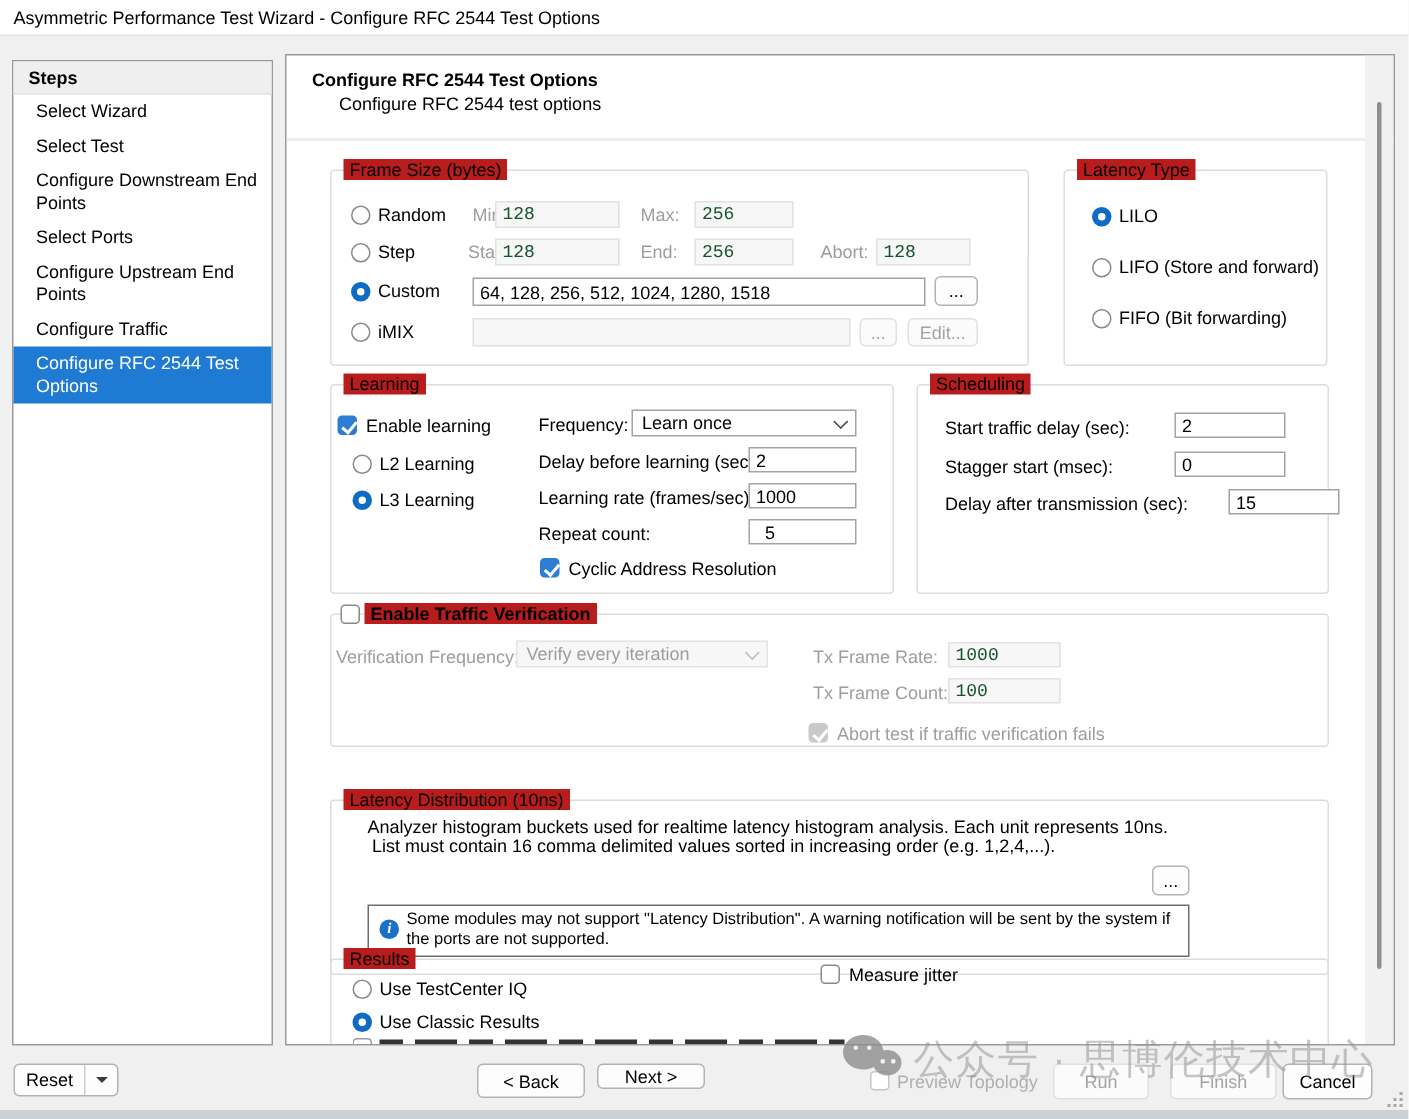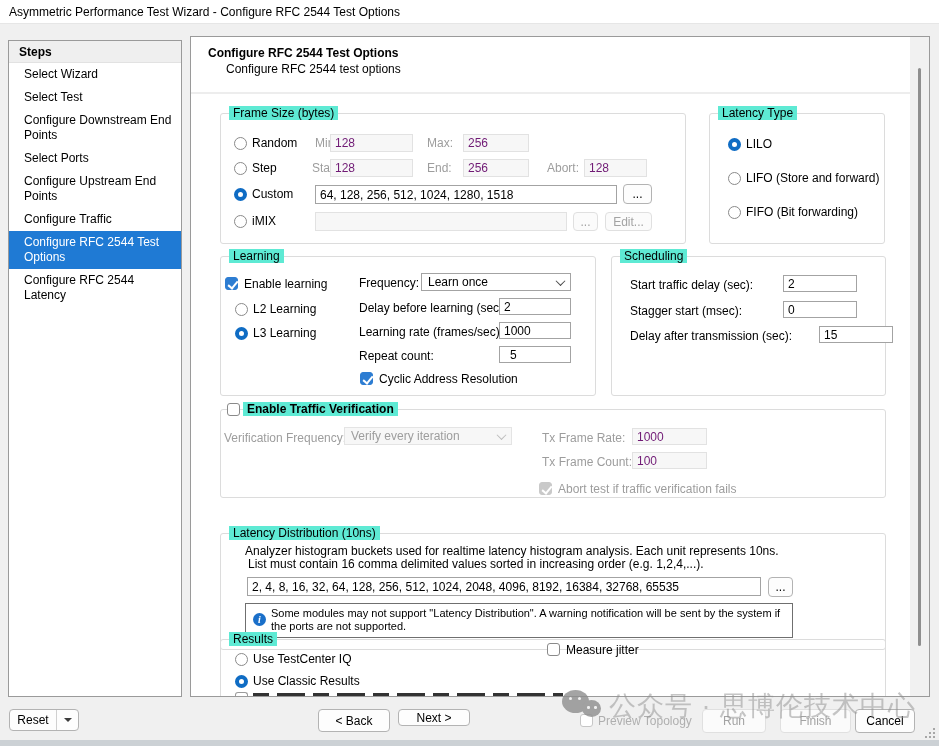--- a/index.html
+++ b/index.html
@@ -20,36 +20,36 @@
   
   .main { position:absolute; left:190px; top:36px; width:740px; height:661px;
     background:#fff; border:1px solid #9a9a9a; overflow:hidden; }
   .main-title { position:absolute; left:17px; top:9px; font-weight:bold; }
   .main-subtitle { position:absolute; left:35px; top:25px; }
   .main-sep { position:absolute; left:0; top:55px; width:100%; height:2px; background:#ededed; }
   .scroll-gutter { position:absolute; left:719px; top:0; width:19px; height:659px; background:#f1f1f1; }
   .scroll-thumb { position:absolute; left:727px; top:31px; width:3px; height:578px; background:#8f8f8f; border-radius:2px; }
   
   .group { position:absolute; border:1px solid #dcdcdc; border-radius:3px; }
-  .glabel { position:absolute; top:-8px; left:8px; background:#5eead4; padding:0 4px; white-space:nowrap; }
+  .glabel { position:absolute; top:-8px; left:8px; background:#b91c1c; padding:0 4px; white-space:nowrap; }
   .glabel.strong { font-weight:600; }
   .lbl { position:absolute; white-space:nowrap; line-height:14px; }
   .dis { color:#9d9d9d; }
   
   .radio { position:absolute; width:13px; height:13px; border:1px solid #8a8a8a; border-radius:50%; background:#fff; }
   .radio.checked { border:4px solid #0f6cc4; }
   .check { position:absolute; width:13px; height:13px; border:1px solid #8a8a8a; border-radius:3px; background:#fff; }
   .check.checked { background:#2d7dd2; border-color:#2d7dd2; }
   .check.checked::after, .check.dchecked::after { content:""; position:absolute; left:3.5px; top:0.5px;
     width:4px; height:8px; border:solid #fff; border-width:0 2px 2px 0; transform:rotate(40deg); }
   .check.dchecked { background:#c9c9c9; border-color:#c9c9c9; }
   .check.off { border-color:#c6c6c6; }
   .tbox { position:absolute; height:18px; border:1px solid #a3a3a3; background:#fff; padding:0 4px;
     font-family:"Liberation Sans", sans-serif; font-size:12px; color:#000; }
-  .tbox.off { background:#f7f7f7; border-color:#e2e2e2; color:#701a75; }
+  .tbox.off { background:#f7f7f7; border-color:#e2e2e2; color:#14532d;font-family:Liberation Mono, monospace; }
   .dropdown { position:absolute; height:18px; border:1px solid #a3a3a3; background:#fff;
     display:flex; align-items:center; justify-content:space-between; padding:0 6px; }
   .dropdown.off { background:#f7f7f7; border-color:#e4e4e4; color:#9d9d9d; }
   .chev { width:7px; height:7px; border-right:1.4px solid #4a4a4a; border-bottom:1.4px solid #4a4a4a;
     transform:rotate(45deg) translate(-1px,-1px); }
   .dropdown.off .chev { border-color:#bdbdbd; }
   .btn { position:absolute; border:1px solid #b3b3b3; background:#fdfdfd; border-radius:4px;
     display:flex; align-items:center; justify-content:center; font-size:12px; cursor:default; }
   .btn.off { color:#a3a3a3; border-color:#e0e0e0; background:#fbfbfb; }
   
@@ -94,21 +94,20 @@
 
 <div class="sidebar">
   <div class="steps-header">Steps</div>
   <div class="step">Select Wizard</div>
   <div class="step">Select Test</div>
   <div class="step">Configure Downstream End Points</div>
   <div class="step">Select Ports</div>
   <div class="step">Configure Upstream End Points</div>
   <div class="step">Configure Traffic</div>
   <div class="step selected">Configure RFC 2544 Test Options</div>
-  <div class="step">Configure RFC 2544 Latency</div>
 </div>
 
 <div class="main">
   <div class="main-title">Configure RFC 2544 Test Options</div>
   <div class="main-subtitle">Configure RFC 2544 test options</div>
   <div class="main-sep"></div>
 
   <div class="group" id="g-frame" style="left:29px;top:76px;width:466px;height:131px;">
     <span class="glabel">Frame Size (bytes)</span>
     <span class="radio" style="left:13px;top:23px;"></span>
@@ -196,21 +195,20 @@
     <span class="lbl dis" style="left:321px;top:45px;">Tx Frame Count:</span>
     <input class="tbox off" style="left: 411px; top: 42px; width: 75px; height: 17px;" disabled="" value="100">
     <span class="check dchecked" style="left:318px;top:72px;"></span>
     <span class="lbl dis" style="left:337px;top:72px;">Abort test if traffic verification fails</span>
   </div>
 
   <div class="group" id="g-dist" style="left:29px;top:496px;width:666px;height:117px;">
     <span class="glabel">Latency Distribution (10ns)</span>
     <span class="lbl" style="left:24px;top:10px;">Analyzer histogram buckets used for realtime latency histogram analysis.  Each unit represents 10ns.</span>
     <span class="lbl" style="left:27px;top:23px;">List must contain 16 comma delimited values sorted in increasing order (e.g. 1,2,4,...).</span>
-    <input class="tbox" style="left: 26px; top: 43px; width: 514px; height: 19px;" value="2, 4, 8, 16, 32, 64, 128, 256, 512, 1024, 2048, 4096, 8192, 16384, 32768, 65535">
     <button class="btn" style="left:547px;top:43px;width:25px;height:20px;">...</button>
     <div class="note">
       <span class="note-icon"></span>
       <span class="note-text">Some modules may not support "Latency Distribution". A warning notification will be sent by the system if the ports are not supported.</span>
     </div>
   </div>
 
   <div class="group" id="g-results" style="left:29px;top:602px;width:666px;height:100px;">
     <span class="glabel">Results</span>
     <span class="check" style="left:326px;top:3px;"></span>

